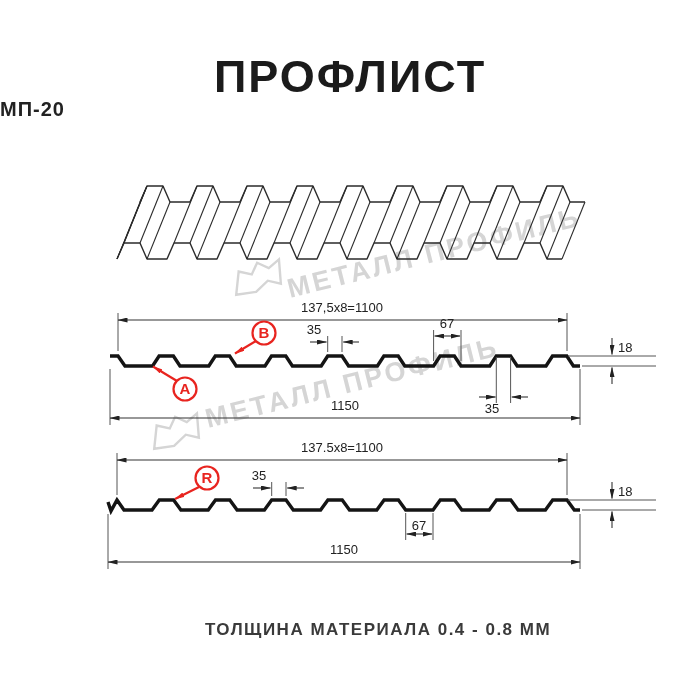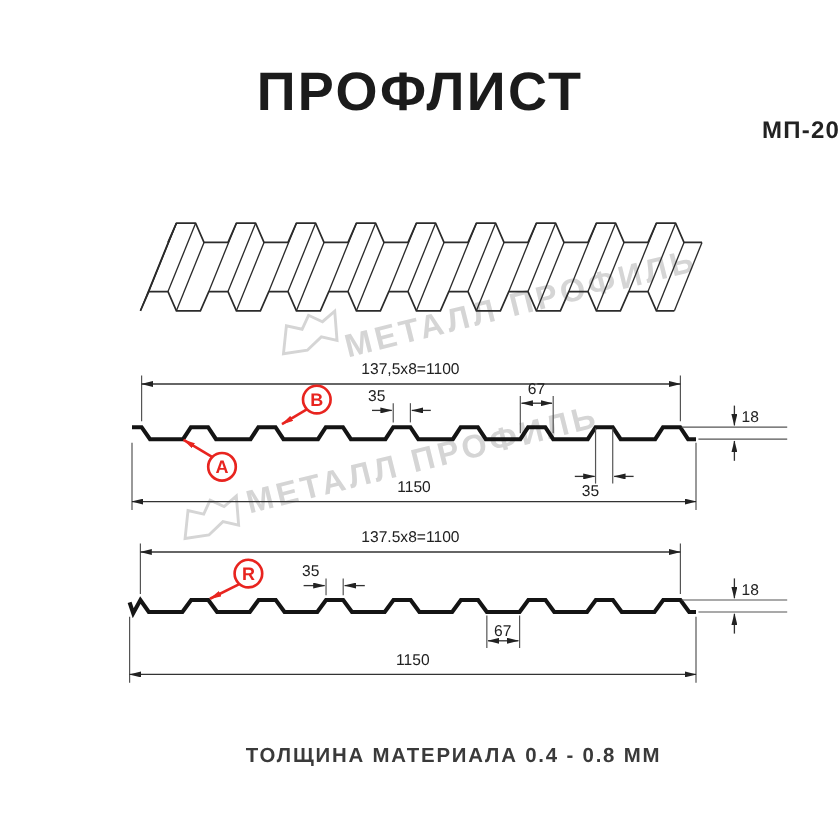--- a/index.html
+++ b/index.html
@@ -1,20 +1,20 @@
 <!DOCTYPE html>
 <html><head>
 <meta charset="utf-8">
 <style>
   html,body{margin:0;padding:0;background:#fff;}
   #page{position:relative;width:700px;height:700px;background:#ffffff;overflow:hidden;
         font-family:"Liberation Sans","DejaVu Sans",sans-serif;}
   .title{position:absolute;top:54px;left:0;width:700px;text-align:center;
          font-size:45px;font-weight:800;letter-spacing:2px;color:#1b1b1b;line-height:1;}
-  .subtitle{position:absolute;top:99px;left:0;width:700px;text-align:right;
+  .subtitle{position:absolute;top:99px;left:0;width:700px;text-align:left;
          font-size:20px;font-weight:700;letter-spacing:1px;color:#222;line-height:1;}
   .footer{position:absolute;top:621px;left:0;width:700px;text-align:center;
          font-size:17px;font-weight:700;letter-spacing:1.5px;color:#3a3a3a;line-height:1;margin-left:28px;}
   svg{position:absolute;top:0;left:0;}
   .dimtxt{font-size:13px;fill:#222;font-family:"Liberation Sans","DejaVu Sans",sans-serif;}
   .redtxt{font-size:15px;font-weight:bold;fill:#e8241f;font-family:"Liberation Sans","DejaVu Sans",sans-serif;}
   .wmtxt{font-size:27px;font-weight:bold;letter-spacing:3px;fill:#d5d5d5;
          font-family:"Liberation Sans","DejaVu Sans",sans-serif;}
   .thick{stroke:#141414;stroke-width:3.4;fill:none;stroke-linejoin:miter;}
   .thin{stroke:#555;stroke-width:1;fill:none;}

